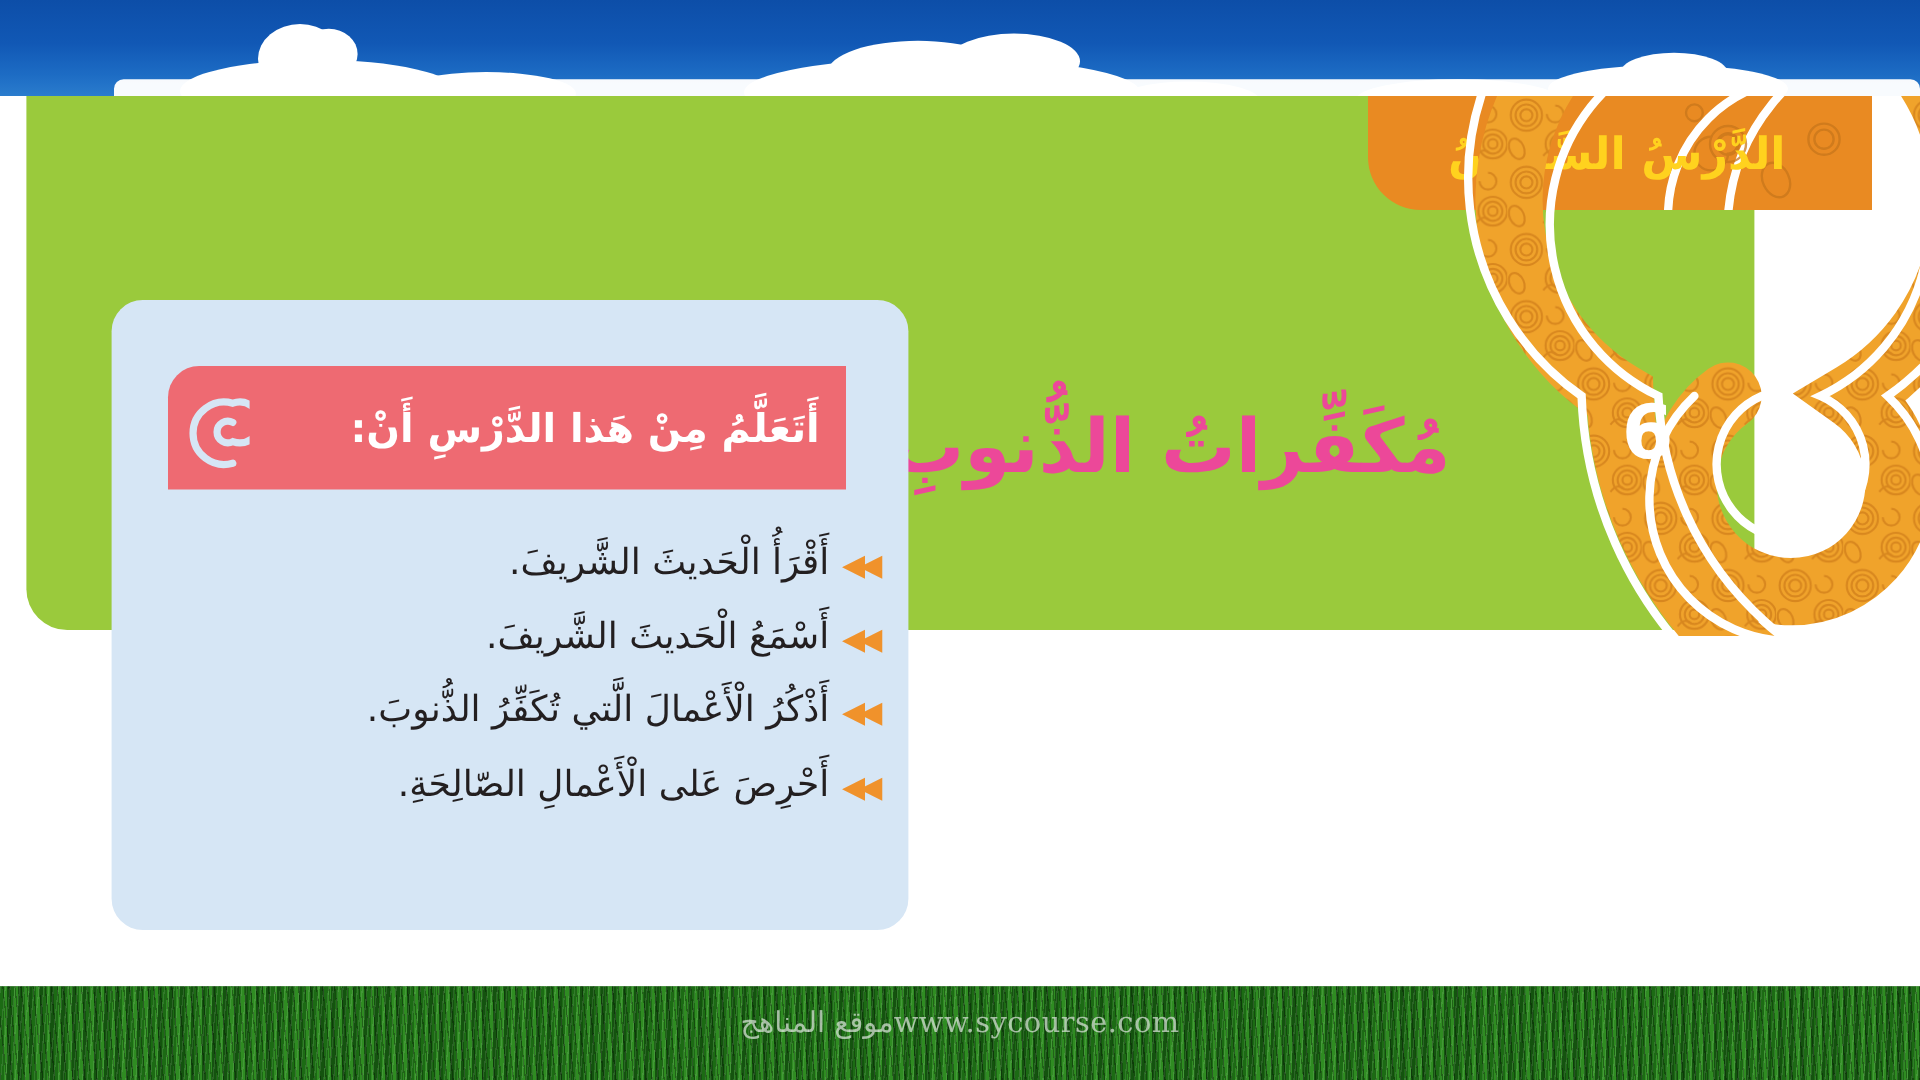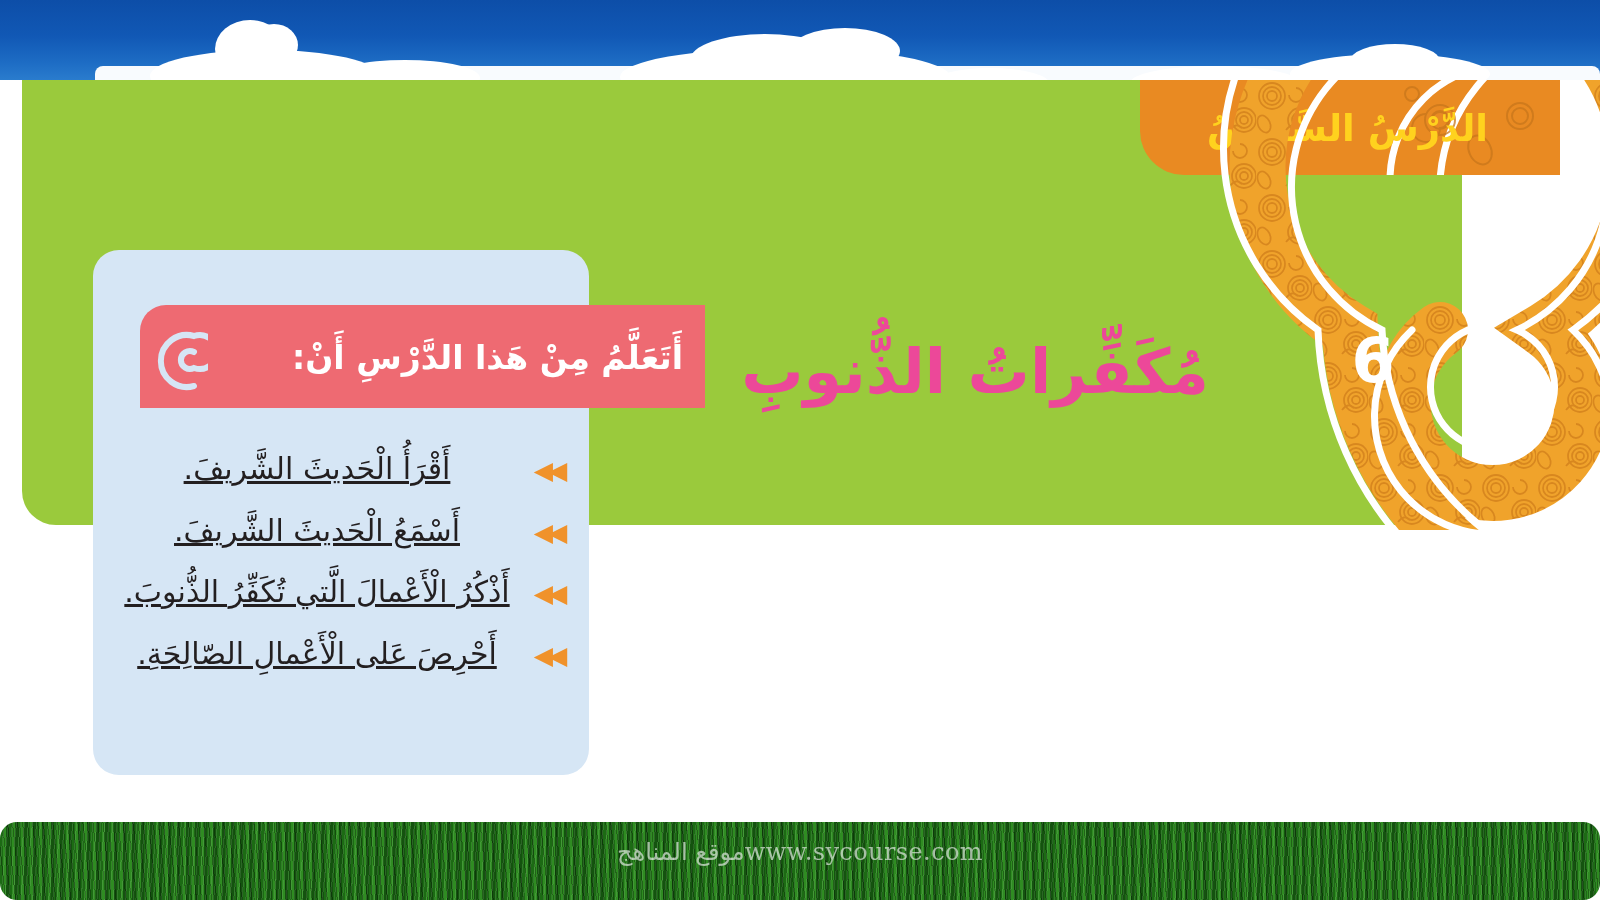--- a/index.html
+++ b/index.html
@@ -101,21 +101,21 @@
     font-weight: bold;
     line-height: 1.35;
     direction: rtl;
     white-space: nowrap;
   }
 
   
   .objectives-card {
     position: absolute;
     left: 93px; top: 250px;
-    width: 496px; height: 525px;
+    width: 664px; height: 525px;
     background: #D6E6F5;
     border-radius: 26px;
   }
   .objectives-header {
     position: absolute;
     left: 47px; top: 55px;
     width: 565px; height: 103px;
     background: #EE6A72;
     border-radius: 26px 0 0 0;
     overflow: hidden;
@@ -163,37 +163,35 @@
     line-height: 1;
     letter-spacing: -5px;
     text-align: center;
   }
   .objective-text {
     flex: 1 1 auto;
     color: #231f20;
     font-size: 30px;
     line-height: 1.25;
     direction: rtl;
-    text-align: center;
+    text-align: right;
     font-family: "DejaVu Sans", "Liberation Sans", sans-serif;
-    text-decoration: underline;
   }
 
   
   .grass-band {
     position: absolute;
     left: 0; bottom: 0;
     width: 1600px; height: 78px;
     background:
       repeating-linear-gradient(96deg, rgba(255,255,255,.10) 0 1px, rgba(0,0,0,0) 1px 4px),
       repeating-linear-gradient(84deg, rgba(0,0,0,.30) 0 1px, rgba(0,0,0,0) 1px 5px),
       repeating-linear-gradient(90deg, #1c6b14 0 3px, #2f8c22 3px 6px, #14530f 6px 9px),
       linear-gradient(180deg, #1f6d16 0%, #0e4a0b 100%);
     overflow: hidden;
-    border-radius: 17px;
   }
   .watermark {
     position: absolute;
     left: 0; right: 0;
     top: 16px;
     text-align: center;
     color: rgba(220,228,220,.72);
     font-size: 24px;
     font-family: "DejaVu Serif", "Liberation Serif", serif;
     white-space: nowrap;

